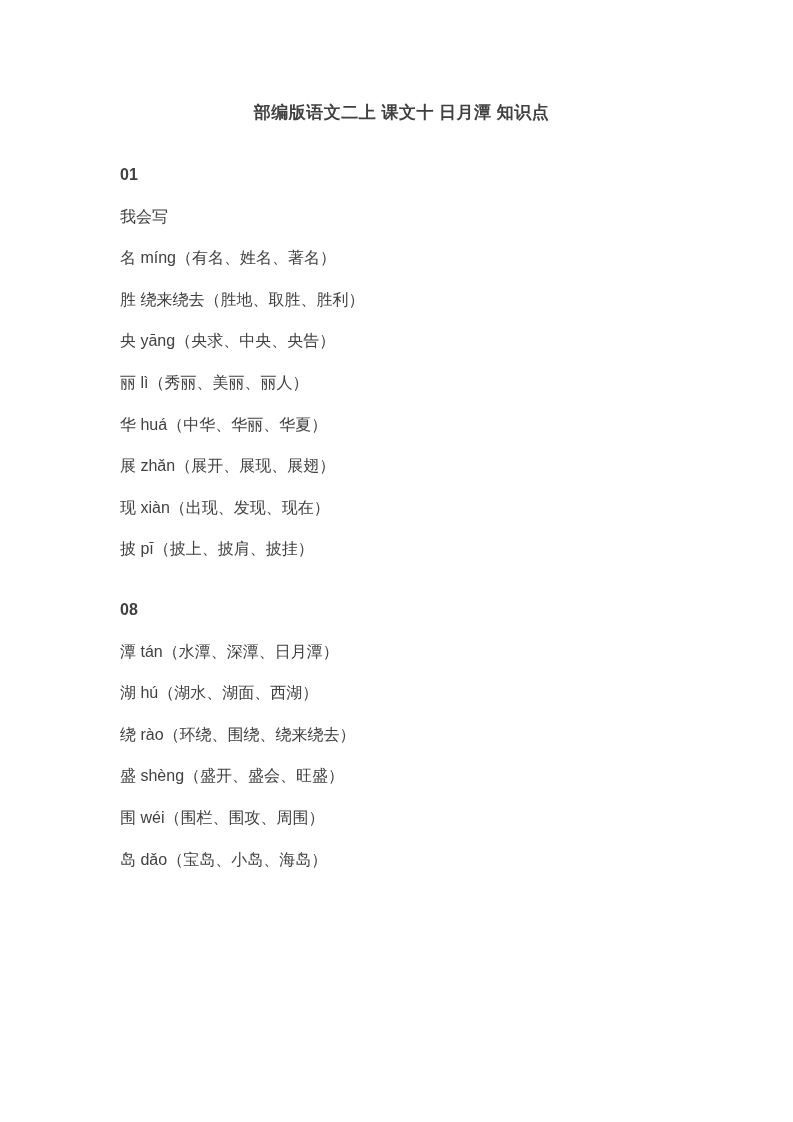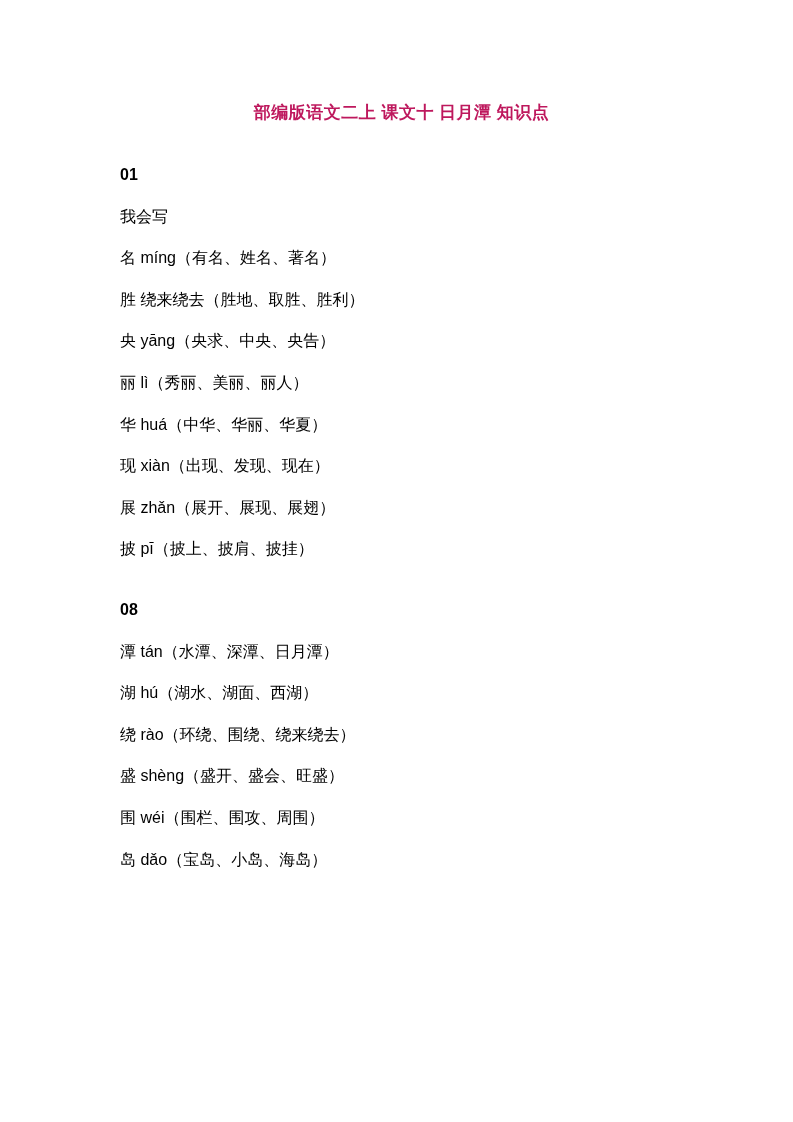--- a/index.html
+++ b/index.html
@@ -23,28 +23,28 @@
     right: 110px;
   }
   .doc-title {
     margin: 0;
     padding-top: 103px;
     height: 19px;
     line-height: 19px;
     font-size: 17px;
     font-weight: bold;
     text-align: center;
-    color: #be185d;
+    color: #404040;
     letter-spacing: 0.5px;
   }
   .line {
     margin: 0 0 22.6px 0;
     font-size: 16px;
     line-height: 19px;
-    color: #000000;
+    color: #404040;
     white-space: nowrap;
   }
   .section-number {
     font-weight: bold;
     font-size: 16px;
   }
   .first-line {
     margin-top: 43px;
   }
   .section-gap {
@@ -60,22 +60,22 @@
     <h1 class="doc-title">部编版语文二上 课文十 日月潭 知识点</h1>
 
     <div>
       <p class="line section-number first-line">01</p>
       <p class="line">我会写</p>
       <p class="line">名 míng（有名、姓名、著名）</p>
       <p class="line">胜 绕来绕去（胜地、取胜、胜利）</p>
       <p class="line">央 yāng（央求、中央、央告）</p>
       <p class="line">丽 lì（秀丽、美丽、丽人）</p>
       <p class="line">华 huá（中华、华丽、华夏）</p>
+      <p class="line">展 zhǎn（展开、展现、展翅）</p>
       <p class="line">现 xiàn（出现、发现、现在）</p>
-      <p class="line">展 zhǎn（展开、展现、展翅）</p>
       <p class="line">披 pī（披上、披肩、披挂）</p>
     </div>
 
     <div>
       <p class="line section-number section-gap">08</p>
       <p class="line">潭 tán（水潭、深潭、日月潭）</p>
       <p class="line">湖 hú（湖水、湖面、西湖）</p>
       <p class="line">绕 rào（环绕、围绕、绕来绕去）</p>
       <p class="line">盛 shèng（盛开、盛会、旺盛）</p>
       <p class="line">围 wéi（围栏、围攻、周围）</p>

